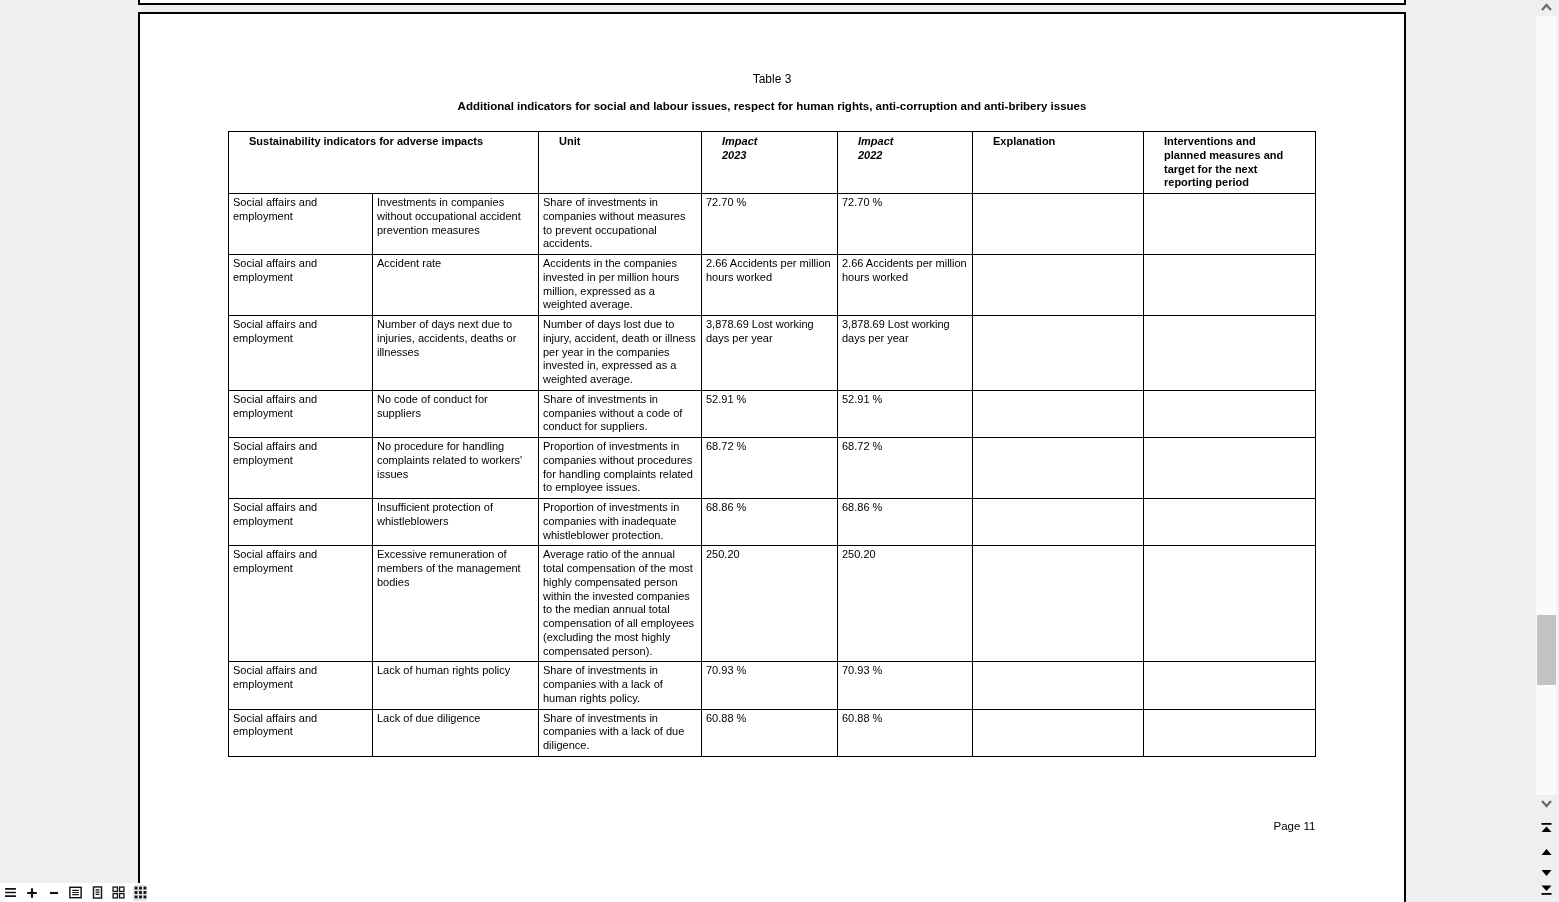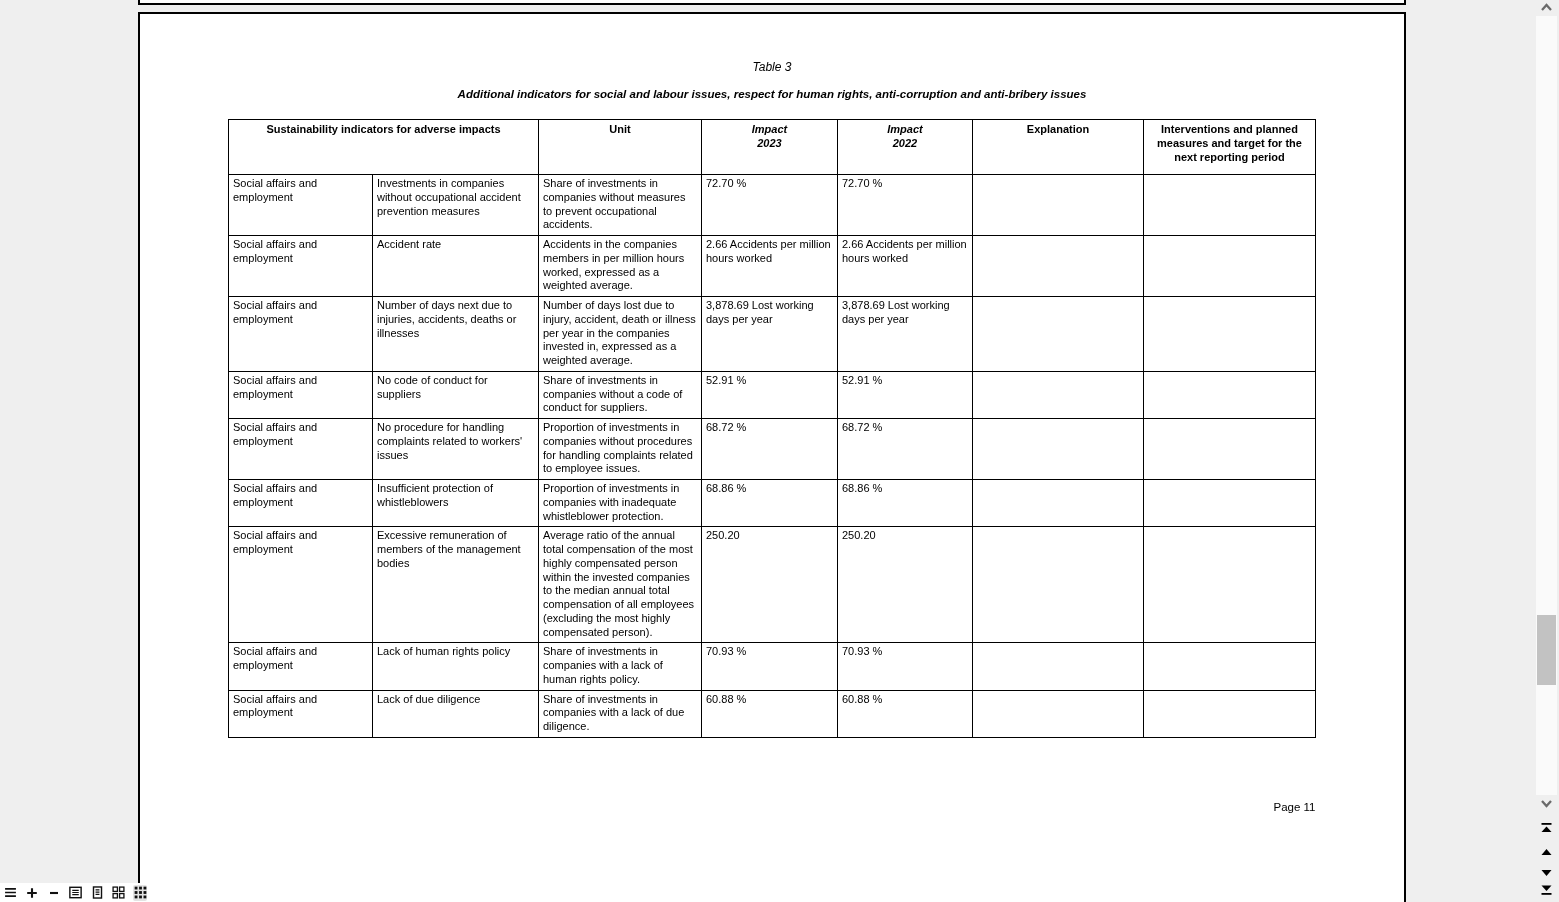--- a/index.html
+++ b/index.html
@@ -18,42 +18,42 @@
     background: #fff;
     border-left: 2px solid #000; border-right: 2px solid #000;
     border-bottom: 2px solid #000;
   }
   .page {
     position: absolute; left: 138px; top: 12px;
     width: 1268px; height: 920px;
     background: #fff;
     border: 2px solid #000; border-bottom: none;
   }
-  .caption-block { text-align: center; padding-top: 46px; font-style: italic; }
+  .caption-block { text-align: center; padding-top: 58px; }
   .caption-label { font-size: 12px; }
   .caption-title { font-size: 11.5px; font-weight: bold; margin-top: 14px; }
   
   table.indicators {
     border-collapse: collapse; table-layout: fixed;
     width: 1087px; margin: 19px auto 0;
   }
   table.indicators th, table.indicators td {
     border: 1px solid #000;
     font-size: 11px; line-height: 1.25;
     vertical-align: top; text-align: left;
     padding: 2px 4px 3px;
     overflow-wrap: break-word;
   }
   th.banner {
     font-size: 15px; font-weight: bold; text-align: center;
     vertical-align: middle; padding: 5px 4px;
   }
   tr.colheads th {
-    font-weight: bold; text-align: center;
-    height: 55px; padding: 3px 4px; margin-top: 32px;
+    font-weight: bold; 
+    height: 55px; padding: 3px 20px; margin-top: 32px;
   }
   .pre { white-space: pre-line; font-style: italic; }
   .page-number-row {
     width: 1087px; margin: 63px auto 0;
     text-align: right; font-size: 11.5px;
   }
   
   .viewer-toolbar {
     position: absolute; left: 0; bottom: 0;
     width: 147px; height: 19px;
@@ -132,21 +132,21 @@
           <td>Investments in companies without occupational accident prevention measures</td>
           <td>Share of investments in companies without measures to prevent occupational accidents.</td>
           <td>72.70 %</td>
           <td>72.70 %</td>
           <td></td>
           <td></td>
         </tr>
         <tr>
           <td>Social affairs and employment</td>
           <td>Accident rate</td>
-          <td>Accidents in the companies members in per million hours worked, expressed as a weighted average.</td>
+          <td>Accidents in the companies invested in per million hours million, expressed as a weighted average.</td>
           <td>2.66 Accidents per million hours worked</td>
           <td>2.66 Accidents per million hours worked</td>
           <td></td>
           <td></td>
         </tr>
         <tr>
           <td>Social affairs and employment</td>
           <td>Number of days next due to injuries, accidents, deaths or illnesses</td>
           <td>Number of days lost due to injury, accident, death or illness per year in the companies invested in, expressed as a weighted average.</td>
           <td>3,878.69 Lost working days per year</td>

